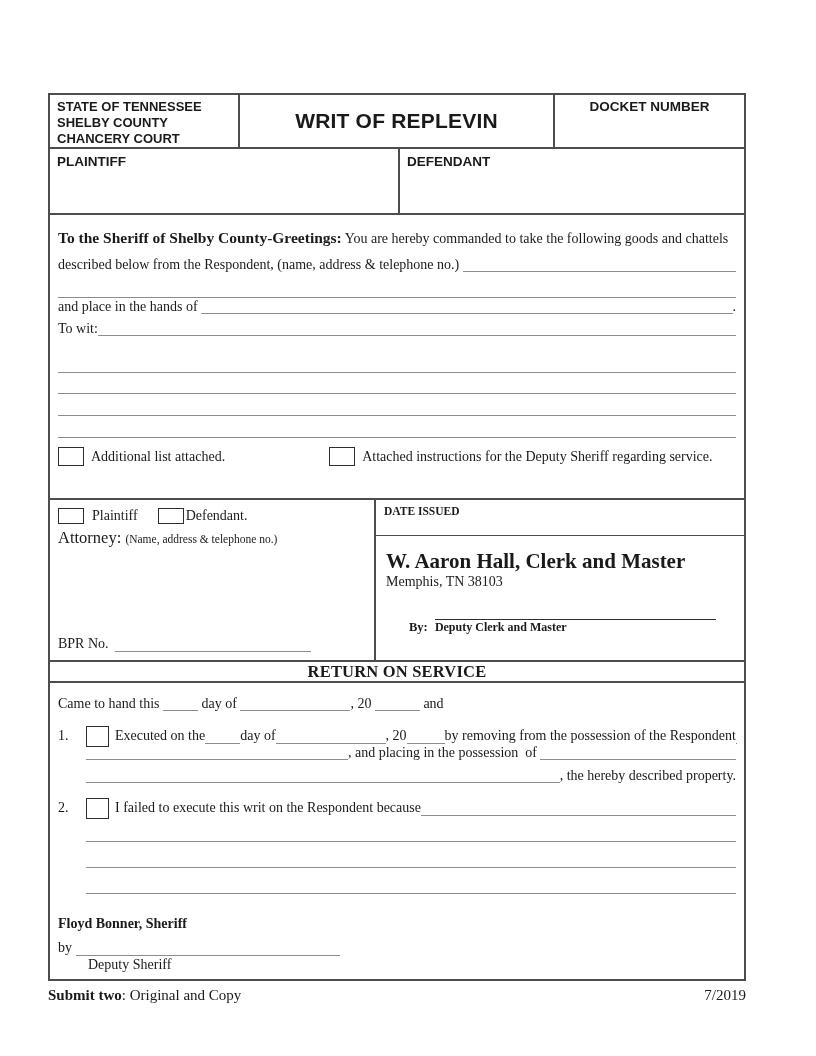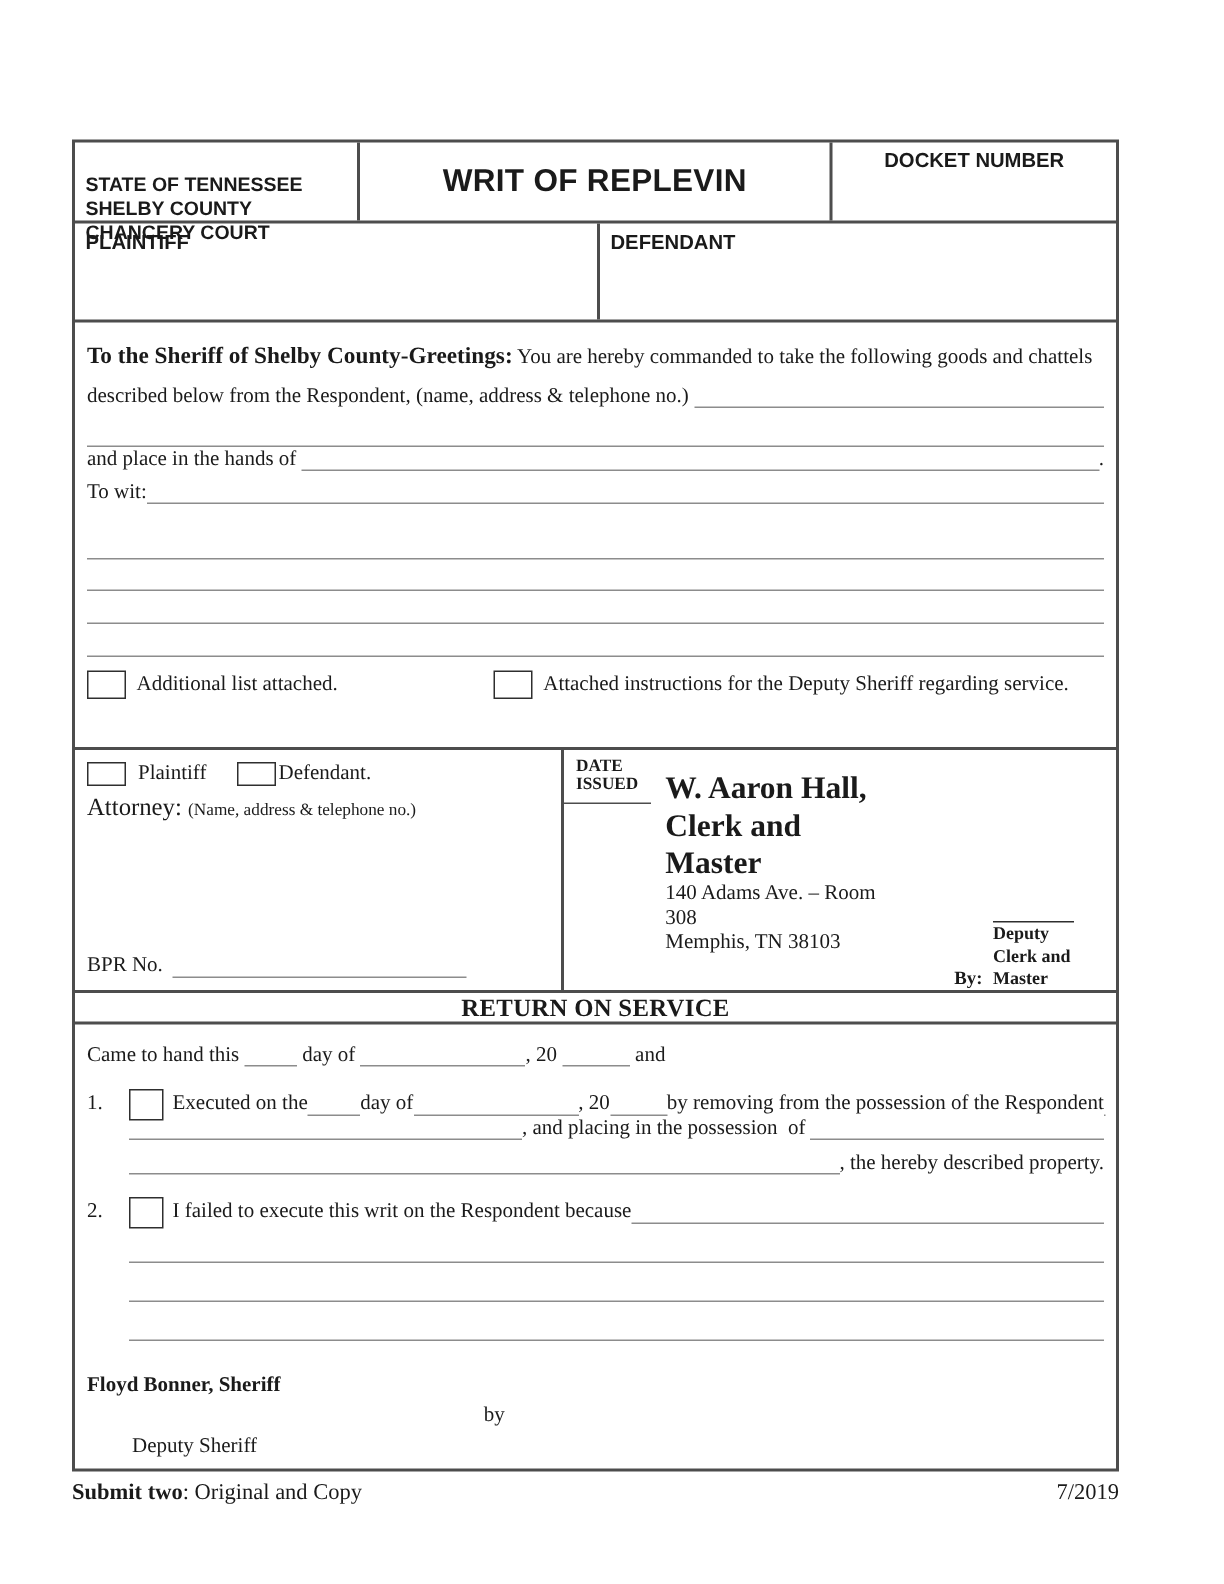--- a/index.html
+++ b/index.html
@@ -12,21 +12,21 @@
     color:#1a1a1a;
     margin:0 auto;
     overflow:hidden;
   }
   .doc { position:absolute; left:48px; top:93px; width:698px; }
   .form-table { border:2px solid #4d4d4d; width:698px; background:#fff; }
 
   
   .hdr-row { display:flex; height:54px; border-bottom:2px solid #4d4d4d;
              font-family:"Liberation Sans","DejaVu Sans",sans-serif; font-weight:bold; }
-  .hdr-court { width:190px; border-right:2px solid #4d4d4d; padding:20px 7px;
+  .hdr-court { width:190px; border-right:2px solid #4d4d4d; padding:4px 7px;
                font-size:13px; line-height:16px; }
   .hdr-title { width:315px; border-right:2px solid #4d4d4d; display:flex;
                align-items:center; justify-content:center; font-size:21px; letter-spacing:.2px; }
   .hdr-docket { flex:1; padding:4px 0 0 0; font-size:13.5px; text-align:center; }
 
   .party-row { display:flex; height:66px; border-bottom:2px solid #4d4d4d;
                font-family:"Liberation Sans","DejaVu Sans",sans-serif; font-weight:bold; font-size:13.5px; }
   .party-pl { width:350px; border-right:2px solid #4d4d4d; padding:5px 7px; }
   .party-df { flex:1; padding:5px 7px; }
 
@@ -58,21 +58,21 @@
   .iss-left .opts { display:flex; align-items:center; margin-top:3px; }
   .cb-sm { width:26px; height:16px; border:1.6px solid #2e2e2e; background:#fff; flex:none; }
   .opts .o1 { margin:0 20px 0 8px; }
   .opts .o2 { margin-left:2px; }
   .atty { margin-top:4px; }
   .atty .big { font-size:16.5px; }
   .atty .hint { font-size:11.5px; }
   .bpr { display:flex; align-items:flex-end; margin-top:auto; }
   .bpr .wl { width:196px; margin-left:6px; }
 
-  .iss-right { flex:1; display:flex; flex-direction:row; }
+  .iss-right { flex:1; display:flex; flex-direction:column; }
   .date-box { height:36px; border-bottom:1.5px solid #4d4d4d; padding:5px 8px;
               font-weight:bold; font-size:11.5px; }
   .clerk { padding:13px 8px 0 10px; }
   .clerk .nm { font-weight:bold; font-size:21px; }
   .clerk .ad { font-size:14px; line-height:16.5px; }
   .byrow { display:flex; align-items:flex-end; margin:15px 28px 0 33px; font-size:12.5px; }
   .byrow .bylbl { font-weight:bold; white-space:pre; }
   .byrow .col { flex:1; margin-left:4px; }
   .byrow .col .wl { display:block; height:14px; width:100%; border-bottom:1.3px solid #2e2e2e; }
   .byrow .col .sub { text-align:center; font-weight:bold; font-size:12px; margin-top:1px; }
@@ -85,21 +85,21 @@
   .b35 { width:35px; } .b110 { width:110px; } .b45 { width:45px; } .b38 { width:38px; }
   .itm { display:flex; align-items:flex-end; margin-top:3px; min-height:23px; }
   .itm .num { width:28px; white-space:pre; }
   .cb-ros { width:23px; height:21px; border:1.7px solid #2e2e2e; background:#fff;
             flex:none; position:relative; top:3px; margin-right:6px; }
   .indent { margin-left:28px; }
   .ros .cont { margin-top:1px; min-height:22px; }
   .ros .lead { width:262px; }
   .ln3 { height:26px; }
   .sheriff { margin-top:22px; font-weight:bold; font-size:14px; }
-  .sigrow { display:flex; align-items:flex-end; margin-top:4px; width:282px; min-height:20px;flex-direction:column; }
+  .sigrow { display:flex; align-items:flex-end; margin-top:4px; width:282px; min-height:20px; }
   .sigrow .t { white-space:pre; }
   .dep { width:282px; padding-left:30px; font-size:14px; margin-top:1px; }
 
   
   .foot { display:flex; justify-content:space-between; align-items:flex-end;
           margin-top:6px; font-size:15px; }
 </style>
 </head>
 <body>
 
@@ -176,21 +176,20 @@
             <span class="wl"></span>
           </div>
         </div>
 
         <div class="iss-right">
           <div class="date-box">
             <span>DATE ISSUED</span>
           </div>
           <div class="clerk">
             <div class="nm">W. Aaron Hall, Clerk and Master</div>
-            <div class="ad">140 Adams Ave. – Room 308</div>
             <div class="ad">Memphis, TN 38103</div>
           </div>
           <div class="byrow">
             <span class="bylbl">By: </span>
             <span class="col">
               <span class="wl"></span>
               <span class="sub">Deputy Clerk and Master</span>
             </span>
           </div>
         </div>

